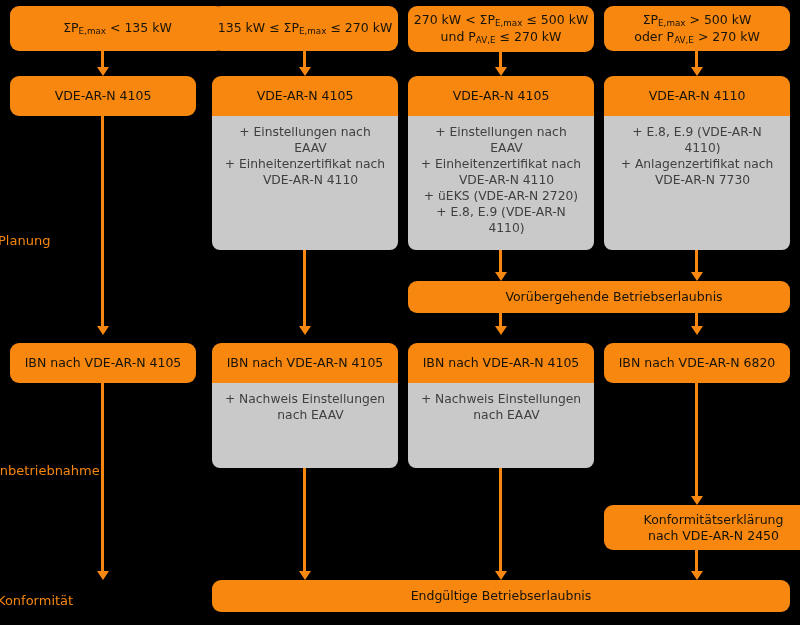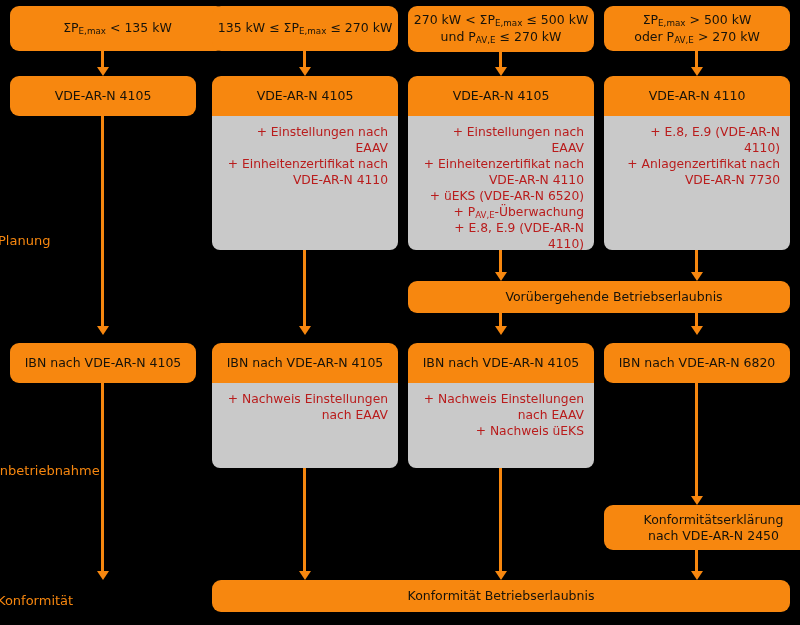--- a/index.html
+++ b/index.html
@@ -34,25 +34,25 @@
     color: #17130a;
     display: flex;
     align-items: center;
     justify-content: center;
     text-align: center;
     line-height: 1.22;
     font-size: 12.5px;
   }
   .grey {
     background: #C9C9C9;
-    color: #b91c1c;
+    color: #404040;
     font-size: 12.3px;
     line-height: 1.30;
     padding: 9px 10px 8px 10px;
-    text-align: right;
+    text-align: center;
     border-radius: 8px;
   }
   
   .attached-top {
     border-bottom-left-radius: 0;
     border-bottom-right-radius: 0;
   }
   .attached-bottom {
     border-top-left-radius: 0;
     border-top-right-radius: 0;
@@ -150,22 +150,21 @@
    VDE-AR-N 4110</li>
     </ul>
   </div>
 
   <div class="box orange attached-top" style="left:408px; top:76px; width:186px; height:40px;">VDE-AR-N 4105</div>
   <div class="box grey attached-bottom" style="left:408px; top:116px; width:186px; height:134px;">
     <ul class="lines">
       <li>+ Einstellungen nach EAAV</li>
       <li>+ Einheitenzertifikat nach
    VDE-AR-N 4110</li>
-      <li>+ üEKS (VDE-AR-N 6520)</li>
-      <li>+ P<sub>AV,E</sub>-Überwachung</li>
+      <li>+ üEKS (VDE-AR-N 2720)</li>
       <li>+ E.8, E.9 (VDE-AR-N 4110)</li>
     </ul>
   </div>
 
   <div class="box orange attached-top" style="left:604px; top:76px; width:186px; height:40px;">VDE-AR-N 4110</div>
   <div class="box grey attached-bottom" style="left:604px; top:116px; width:186px; height:134px;">
     <ul class="lines">
       <li>+ E.8, E.9 (VDE-AR-N 4110)</li>
       <li>+ Anlagenzertifikat nach
    VDE-AR-N 7730</li>
@@ -200,21 +199,20 @@
       <li>+ Nachweis Einstellungen
    nach EAAV</li>
     </ul>
   </div>
 
   <div class="box orange attached-top" style="left:408px; top:343px; width:186px; height:40px;">IBN nach VDE-AR-N 4105</div>
   <div class="box grey attached-bottom" style="left:408px; top:383px; width:186px; height:85px;">
     <ul class="lines">
       <li>+ Nachweis Einstellungen
    nach EAAV</li>
-      <li>+ Nachweis üEKS</li>
     </ul>
   </div>
 
   <div class="box orange" style="left:604px; top:343px; width:186px; height:40px;">IBN nach VDE-AR-N 6820</div>
 
   <div class="conn" style="left:101px; top:383px; height:194px;"></div>
   <div class="arrowhead" style="left:96.5px; top:571px;"></div>
 
   <div class="conn" style="left:303px; top:468px; height:109px;"></div>
   <div class="arrowhead" style="left:298.5px; top:571px;"></div>
@@ -228,15 +226,15 @@
   <div class="box orange" style="left:604px; top:505px; width:219px; height:45px;">
     <span>
       <span>Konformitätserklärung</span><br>
       <span>nach VDE-AR-N 2450</span>
     </span>
   </div>
 
   <div class="conn" style="left:695px; top:550px; height:27px;"></div>
   <div class="arrowhead" style="left:690.5px; top:571px;"></div>
 
-  <div class="box orange" style="left:212px; top:580px; width:578px; height:32px;">Konformität Betriebserlaubnis</div>
+  <div class="box orange" style="left:212px; top:580px; width:578px; height:32px;">Endgültige Betriebserlaubnis</div>
 
 </div>
 
 </body></html>

